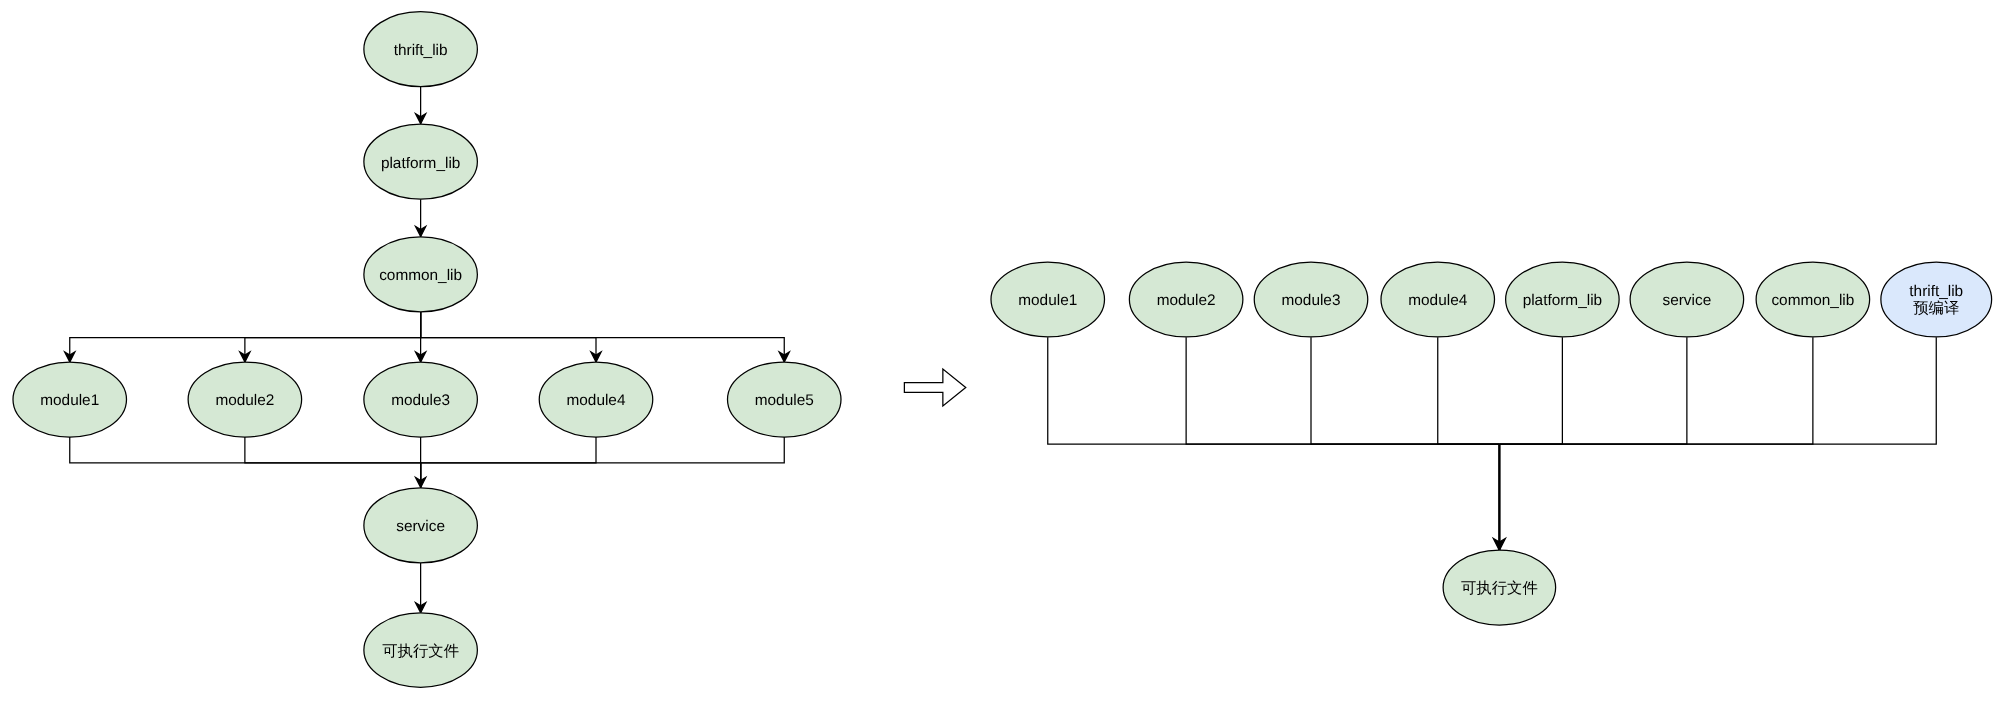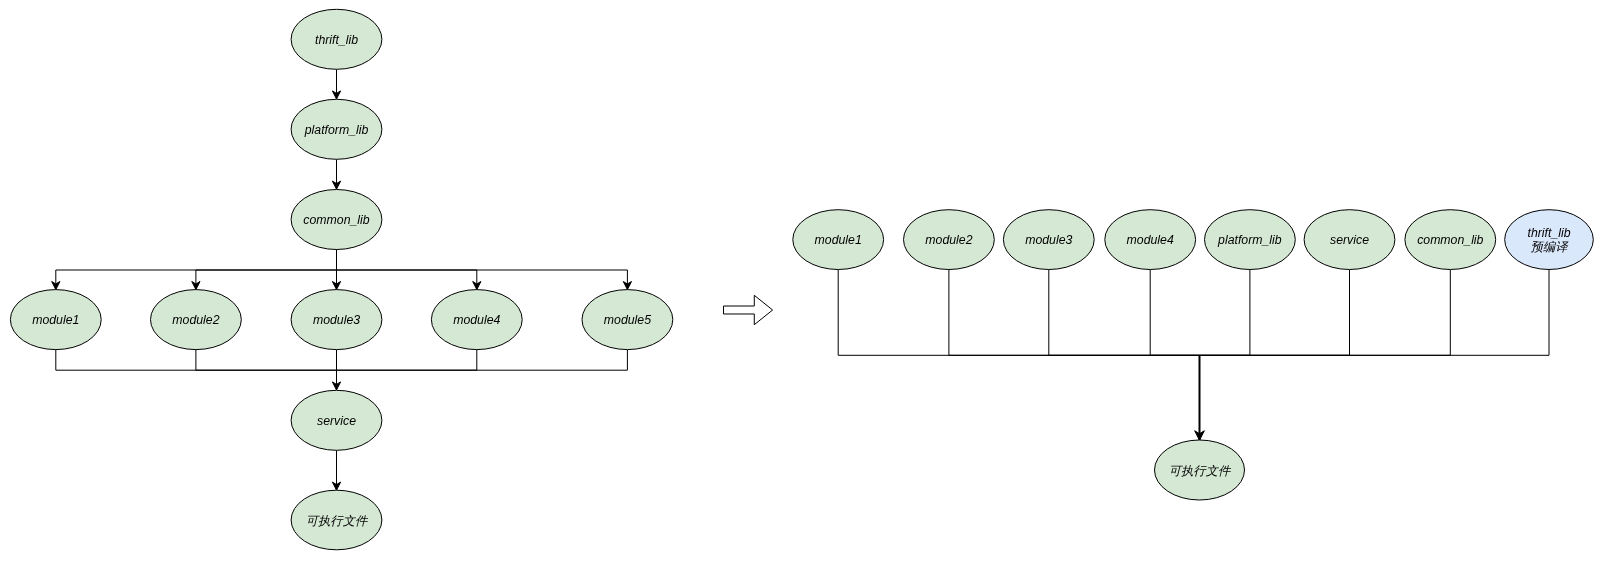--- a/index.html
+++ b/index.html
@@ -13,21 +13,20 @@
   }
   body {
     font-family: "Liberation Sans", sans-serif;
     -webkit-font-smoothing: antialiased;
 
   }
   #canvas {
     position: relative;
     width: 1604px;
     height: 561px;
-    font-style: italic;
   }
   svg.diagram {
     position: absolute;
     left: 0;
     top: 0;
     width: 1604px;
     height: 561px;
     shape-rendering: geometricPrecision;
   }
   .node-ellipse { stroke-width: 1; }

